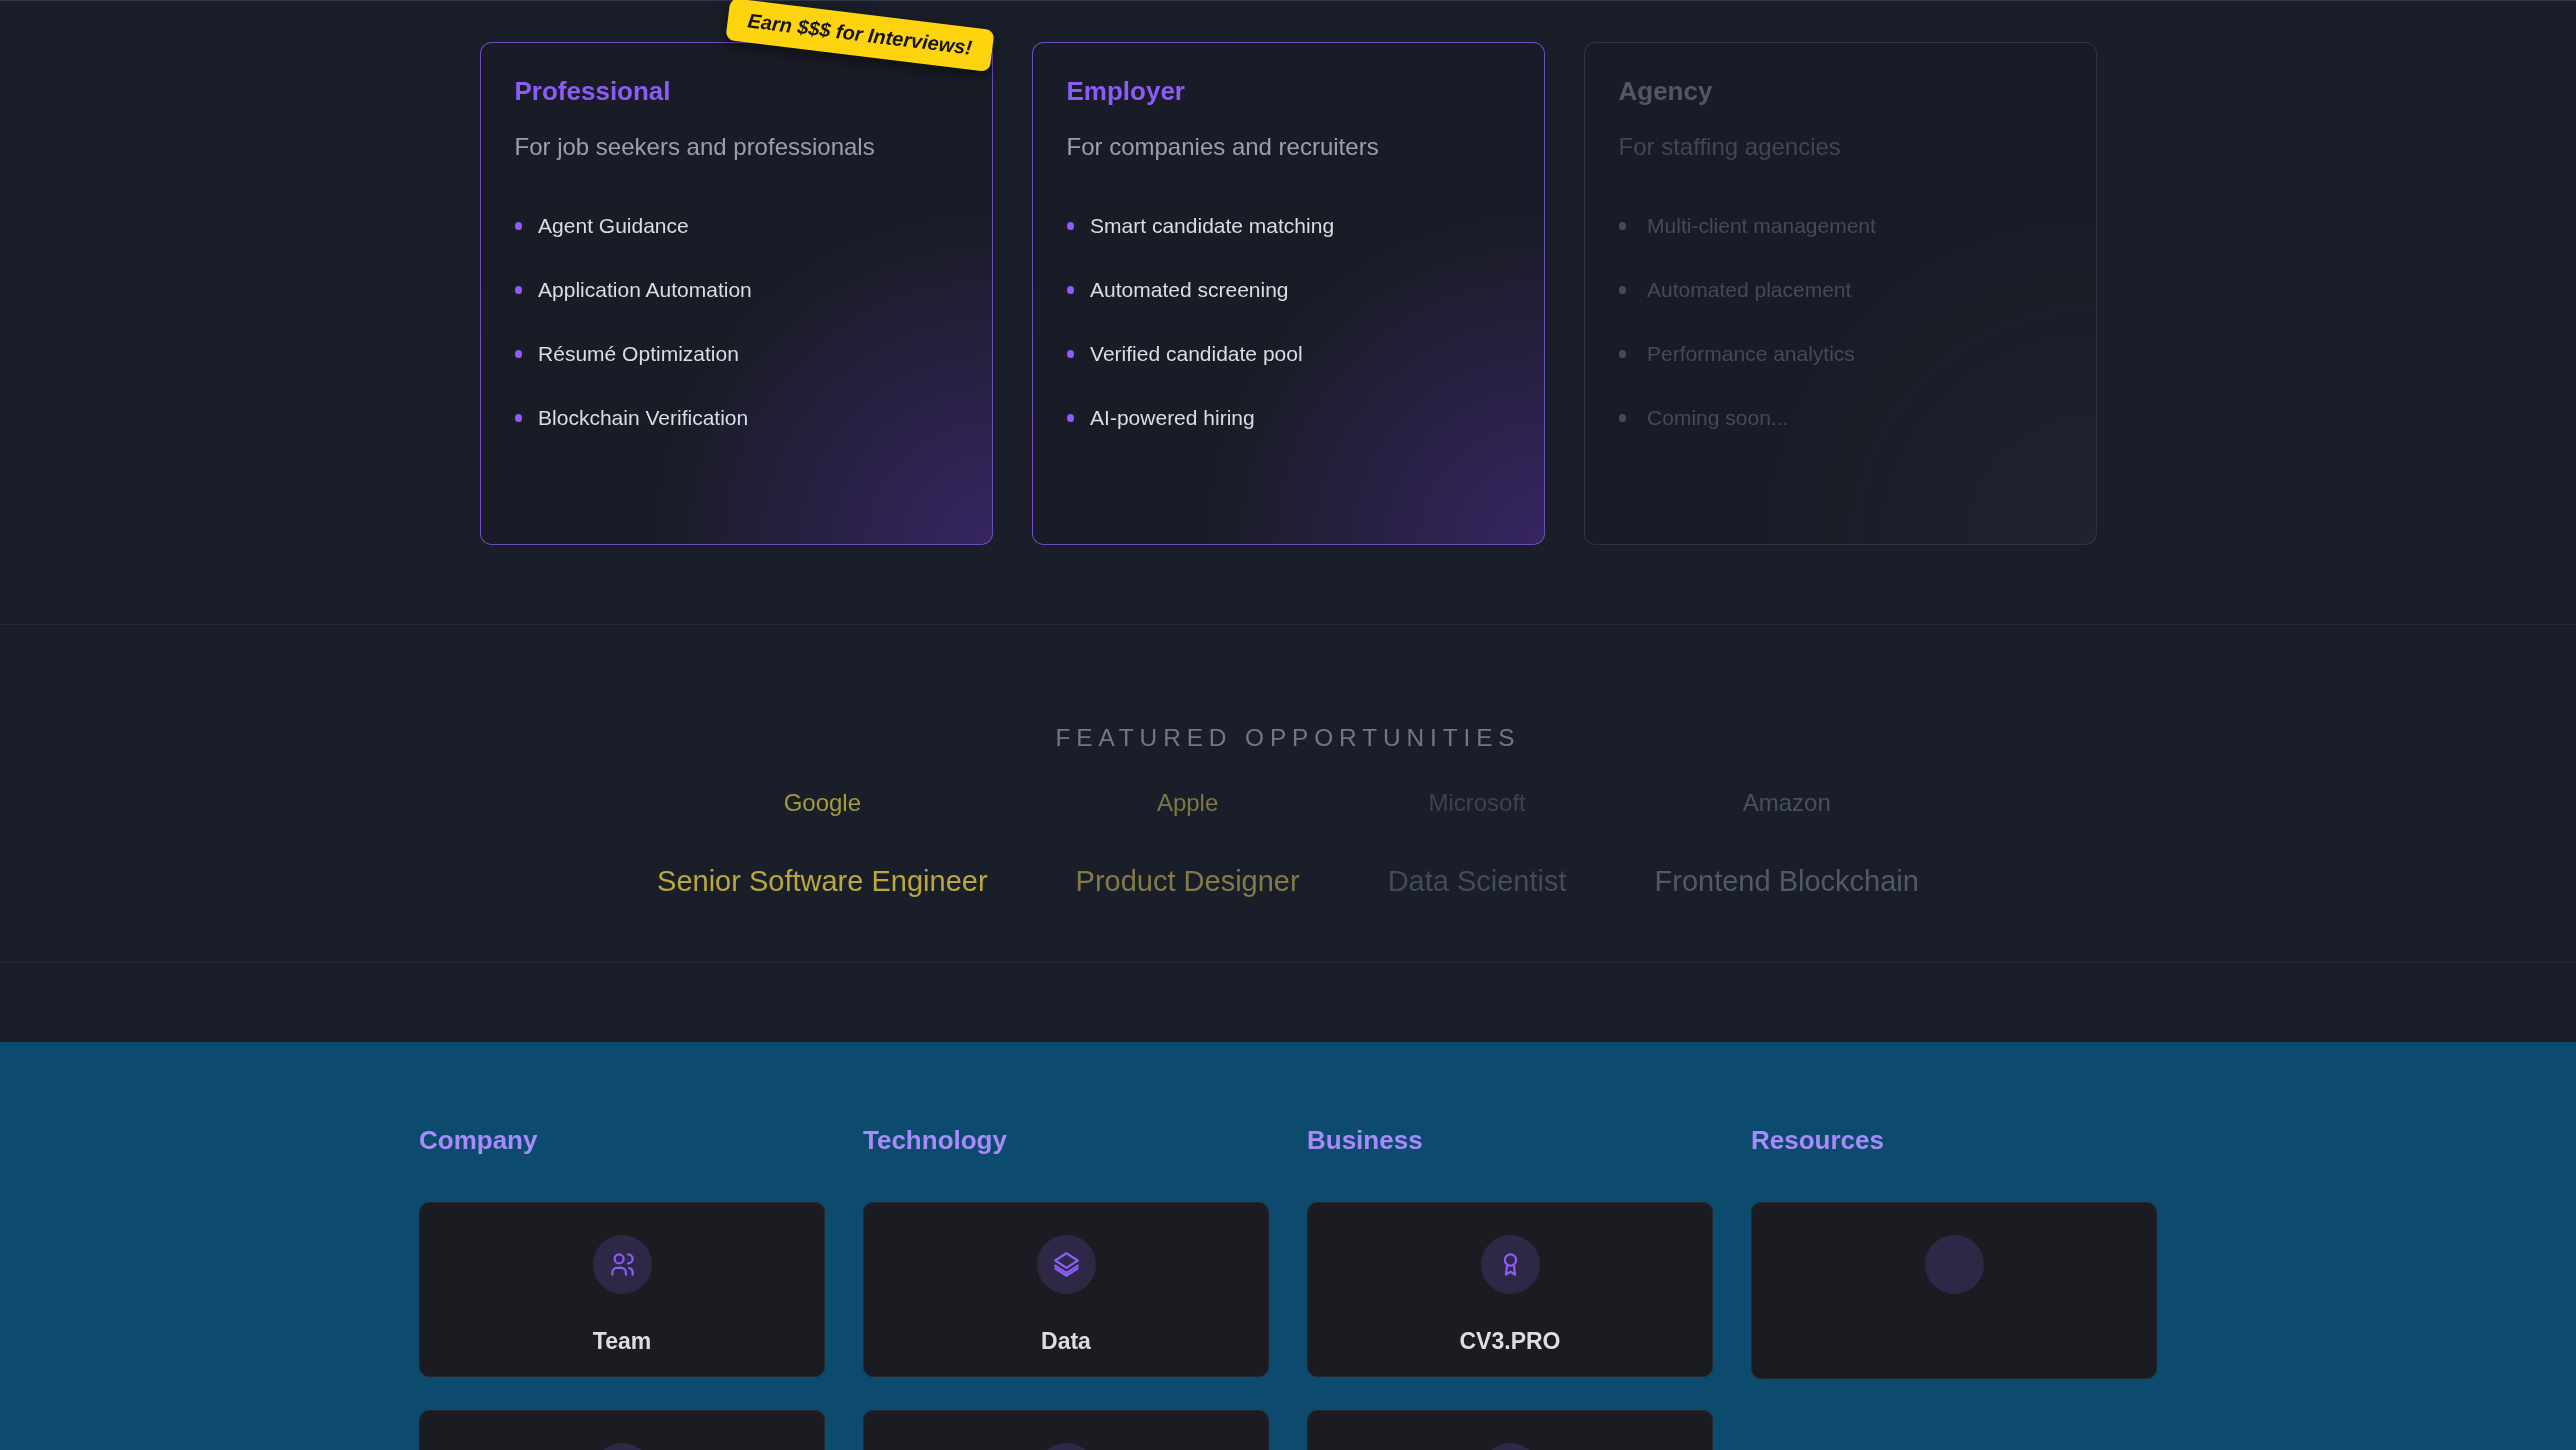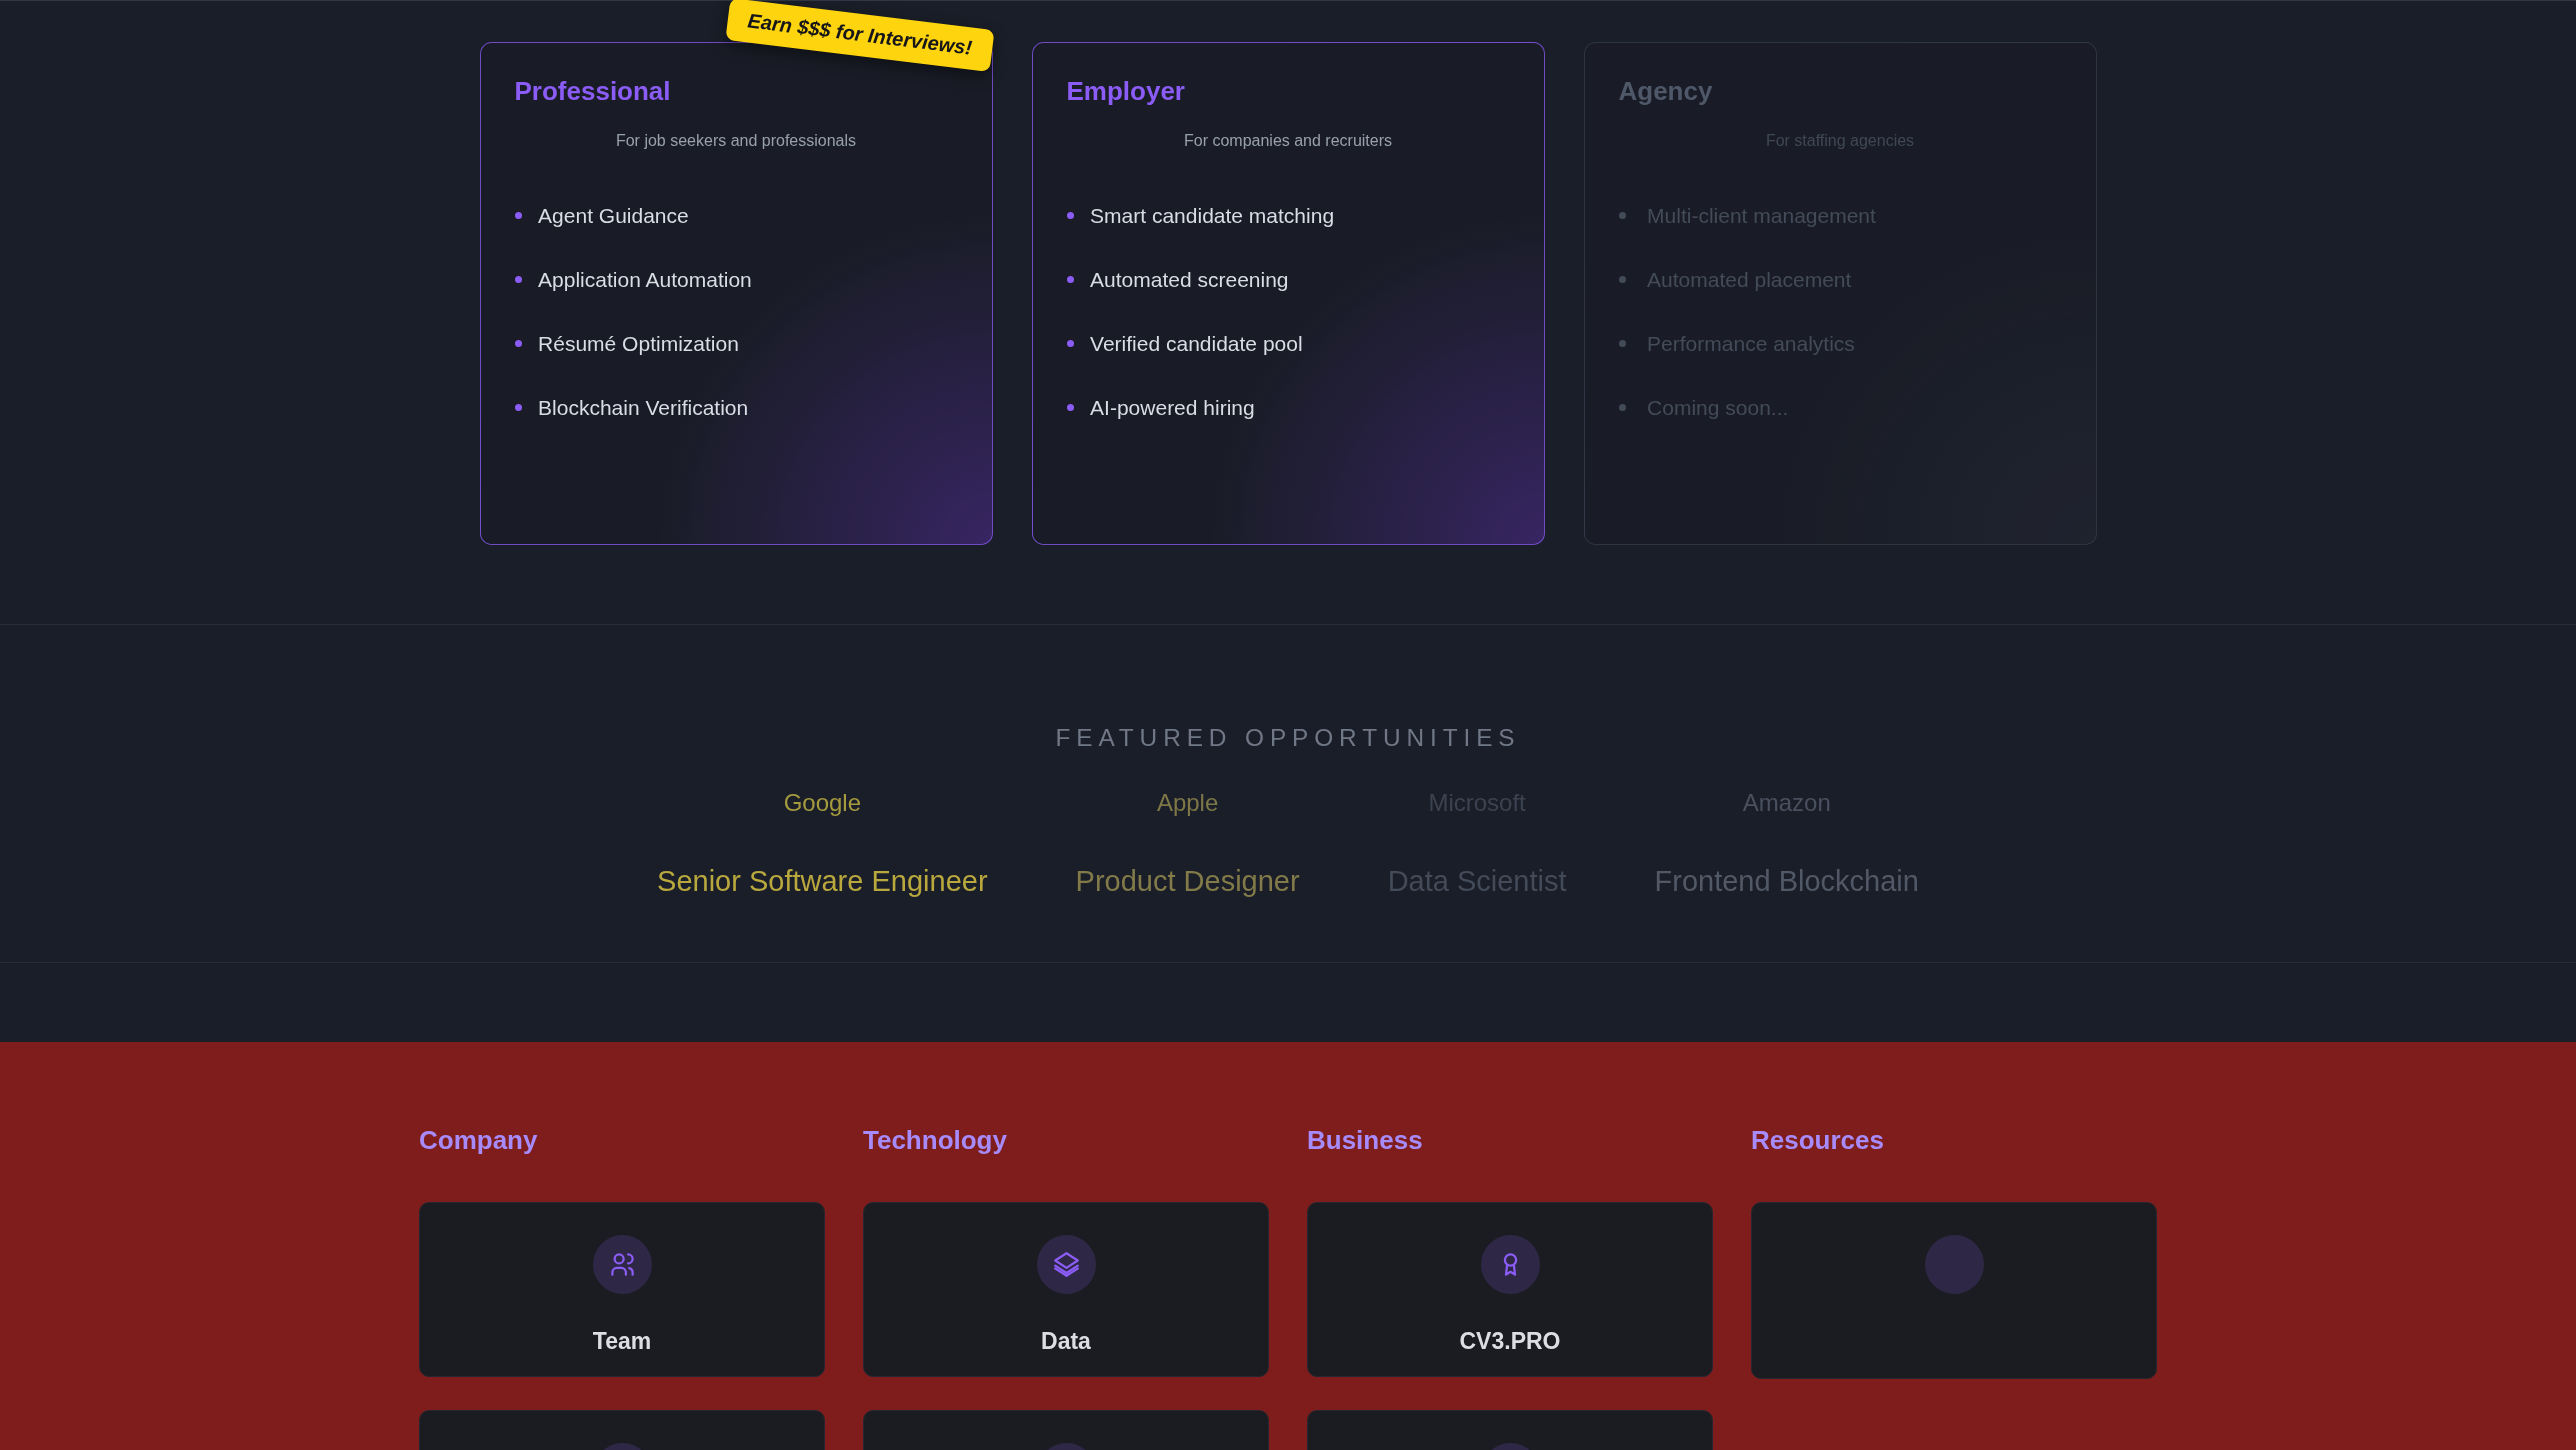--- a/index.html
+++ b/index.html
@@ -12,21 +12,21 @@
   .plans-row{display:flex;justify-content:center;gap:39px;padding-top:41px;}
   .plan-card{position:relative;box-sizing:border-box;width:513px;height:503px;
              border-radius:11.8px;padding:32px 34px;
              border:1.3px solid rgba(139,92,246,.75);
              background:radial-gradient(120% 120% at 100% 100%, rgba(124,58,237,.30), rgba(124,58,237,0) 55%),#191c26;
              cursor:pointer;}
   .plan-card.disabled{border:1.3px solid rgba(100,110,135,.28);
              background:radial-gradient(120% 120% at 100% 100%, rgba(120,130,160,.07), rgba(0,0,0,0) 55%),#191c26;}
   .plan-title{margin:0;font-size:26px;font-weight:bold;color:#8b5cf6;line-height:1.3;}
   .plan-card.disabled .plan-title{color:#4e5869;}
-  .plan-subtitle{margin:22px 0 0 0;font-size:16px;color:#98a0ac;line-height:1.3;text-align:center;}
+  .plan-subtitle{margin:22px 0 0 0;font-size:24px;color:#98a0ac;line-height:1.3;}
   .plan-card.disabled .plan-subtitle{color:#3f4755;}
   .plan-features{list-style:none;margin:52px 0 0 0;padding:0;}
   .plan-features li{display:flex;align-items:center;gap:16px;margin-bottom:40px;
                     font-size:21px;color:#d9dde4;}
   .plan-card.disabled .plan-features li{color:#434b59;gap:21px;}
   .bullet{flex:0 0 auto;width:7.6px;height:7.6px;border-radius:50%;background:#8b5cf6;}
   .plan-card.disabled .bullet{background:#434b59;}
 
   .ribbon-badge{position:absolute;top:-29.5px;right:-0.8px;z-index:3;
                 background:#fdd40d;color:#16161a;font-size:20px;font-weight:bold;font-style:italic;
@@ -39,21 +39,21 @@
   .featured-heading{margin:0;padding-top:99px;text-align:center;
                     font-size:24.4px;font-weight:400;letter-spacing:5.9px;color:#707887;}
   .jobs-row{display:flex;justify-content:center;align-items:flex-start;gap:88px;margin-top:37px;}
   .job-item{text-align:center;cursor:pointer;}
   .job-company{font-size:24px;margin-bottom:21px;}
   .job-title{font-size:29px;margin-top:48px;}
 
   .spacer-band{height:80px;box-sizing:border-box;border-top:0.8px solid #272c37;background:#1a1e28;}
 
   
-  .footer{height:409px;box-sizing:border-box;background:#7f1d1d;padding-top:83px;}
+  .footer{height:409px;box-sizing:border-box;background:#0c4a6e;padding-top:83px;}
   .footer-grid{width:1732px;margin:0 auto;display:grid;grid-template-columns:repeat(4,406px);
                gap:38px;justify-content:center;}
   .footer-heading{margin:0 0 46px 0;font-size:26px;font-weight:bold;color:#a78bfa;}
   .footer-card{box-sizing:border-box;height:175px;border-radius:10px;background:#1b1c22;
                border:0.8px solid #26272e;margin-bottom:33px;cursor:pointer;}
   .icon-circle{width:59px;height:59px;margin:32px auto 0 auto;border-radius:50%;
                background:#2e2846;display:flex;align-items:center;justify-content:center;}
   .icon-circle svg{width:27px;height:27px;stroke:#8b5cf6;fill:none;
                    stroke-width:2;stroke-linecap:round;stroke-linejoin:round;}
   .footer-card-label{margin-top:34px;text-align:center;font-size:23px;font-weight:bold;color:#dcdee2;}

